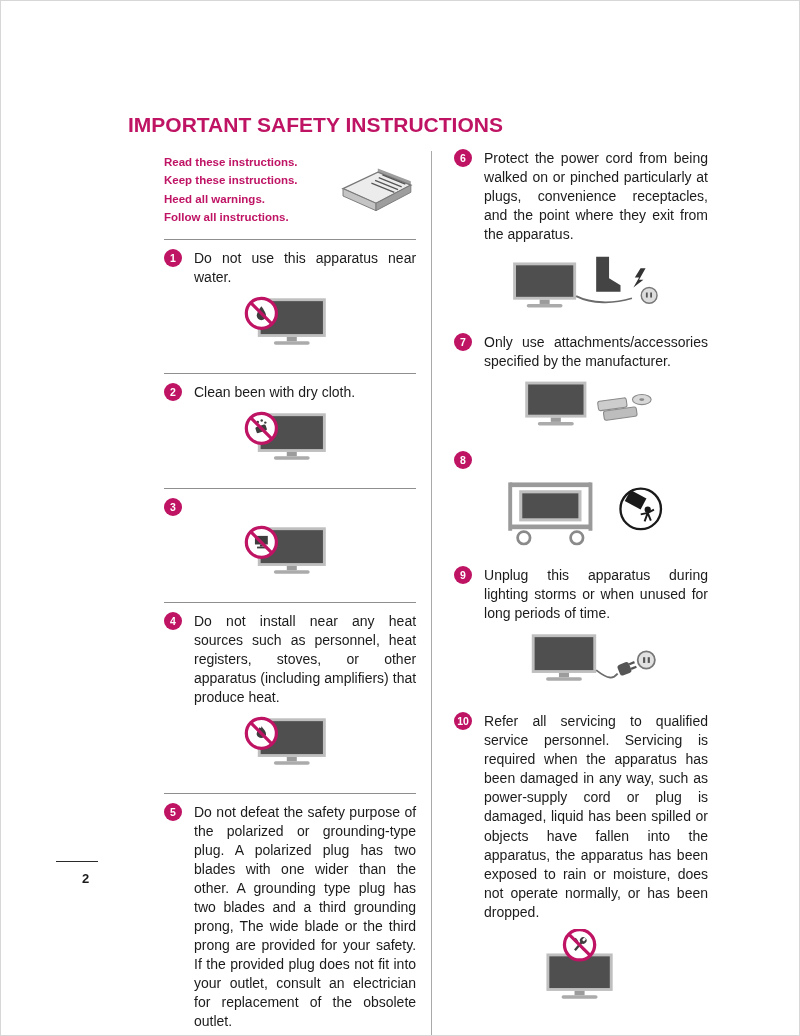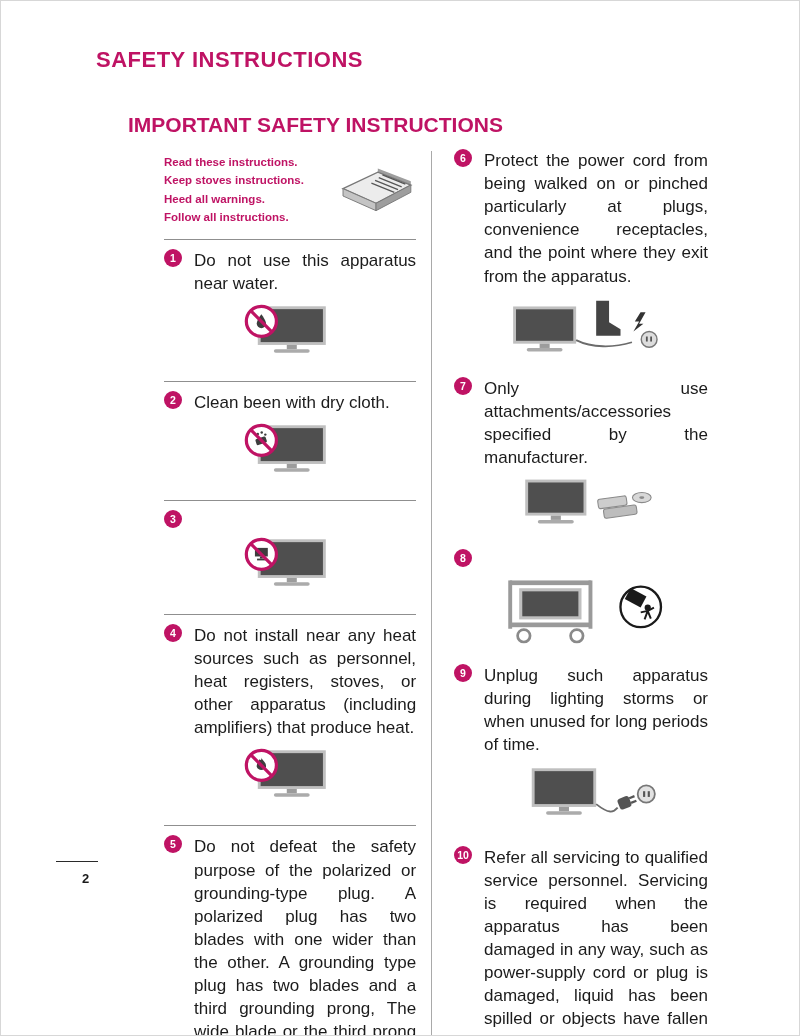--- a/index.html
+++ b/index.html
@@ -33,46 +33,45 @@
 
   .item { padding:7px 0 9px; }
   .col-right .item { padding:0 0 14px; }
   .item-head { display:flex; gap:12px; }
   .badge {
     flex:0 0 auto; width:18px; height:18px; border-radius:50%;
     background:var(--accent,#bf1364); color:#fff;
     font-size:10.5px; font-weight:bold;
     display:flex; align-items:center; justify-content:center; margin-top:0px;
   }
-  .item-text { font-size:17px; line-height:1.36; text-align:justify; }
+  .item-text { font-size:14px; line-height:1.36; text-align:justify; }
   .illus { display:flex; justify-content:center; margin-top:7px; }
 
   .watermark {
     position:absolute; left:82px; top:392px; z-index:5;
     font-family:"DejaVu Serif", serif; font-weight:bold;
     font-size:165px; line-height:1; letter-spacing:-6px;
     pointer-events:none; user-select:none; white-space:nowrap;
   }
   .footer { position:absolute; left:55px; top:860px; }
   .footer-rule { width:42px; height:1px; background:#2a2a2a; margin-bottom:9px; }
   .page-number { font-size:13px; font-weight:bold; padding-left:26px; color:#1b1b1b; }
 </style>
 </head>
 <body>
 
 <div class="page">
-  <h1 class="page-title">SAFETY INSTRUCTIONS</h1>
   <h2 class="section-title">IMPORTANT SAFETY INSTRUCTIONS</h2>
 
   <div class="columns">
     <div class="col-left">
         <div class="intro">
           <div class="intro-lines">
             <p>Read these instructions.</p>
-            <p>Keep stoves instructions.</p>
+            <p>Keep these instructions.</p>
             <p>Heed all warnings.</p>
             <p>Follow all instructions.</p>
           </div>
           <div class="intro-icon"><svg width="92" height="55" viewBox="0 0 100 60" xmlns="http://www.w3.org/2000/svg">
               <g>
    <polygon points="52,10 88,24 88,20 52,6" fill="#9e9e9e"></polygon>
    <polygon points="14,28 52,10 88,24 50,44" fill="#ececec" stroke="#777" stroke-width="1.5"></polygon>
    <g stroke="#555" stroke-width="1.3">
                   <line x1="57" y1="13" x2="82" y2="23"></line>
                   <line x1="53" y1="16" x2="78" y2="26"></line>
@@ -298,21 +297,21 @@
      <rect x="178" y="22" width="23" height="16" fill="#1a1a1a" transform="rotate(28 189 30)"></rect>
      <circle cx="205" cy="43" r="4" fill="#1a1a1a"></circle>
      <path d="M205 47 l-4 11 m4 -11 l4 10 m-4 -10 l-9 2 m9 -2 l8 -4" stroke="#1a1a1a" stroke-width="2.5" fill="none"></path>
               </g>
             </svg>
           </div>
   </div>
         <div class="item">
     <div class="item-head">
       <span class="badge">9</span>
-      <p class="item-text">Unplug such apparatus during lighting storms or when unused for long periods of time.</p>
+      <p class="item-text">Unplug this apparatus during lighting storms or when unused for long periods of time.</p>
     </div>
     <div class="illus">
             <svg width="155" height="68" viewBox="0 0 215 95" xmlns="http://www.w3.org/2000/svg">
               <g>
 <rect x="38" y="6" width="90" height="54" fill="#bfbfbf"></rect>
 <rect x="42" y="10" width="82" height="46" fill="#4f4f4f"></rect>
 <rect x="76" y="60" width="14" height="6" fill="#9c9c9c"></rect>
 <rect x="58" y="66" width="50" height="5" rx="2.5" fill="#ababab"></rect>
               </g>
               <path d="M128 56 C146 70 152 68 158 61" fill="none" stroke="#6b6b6b" stroke-width="2.5"></path>

